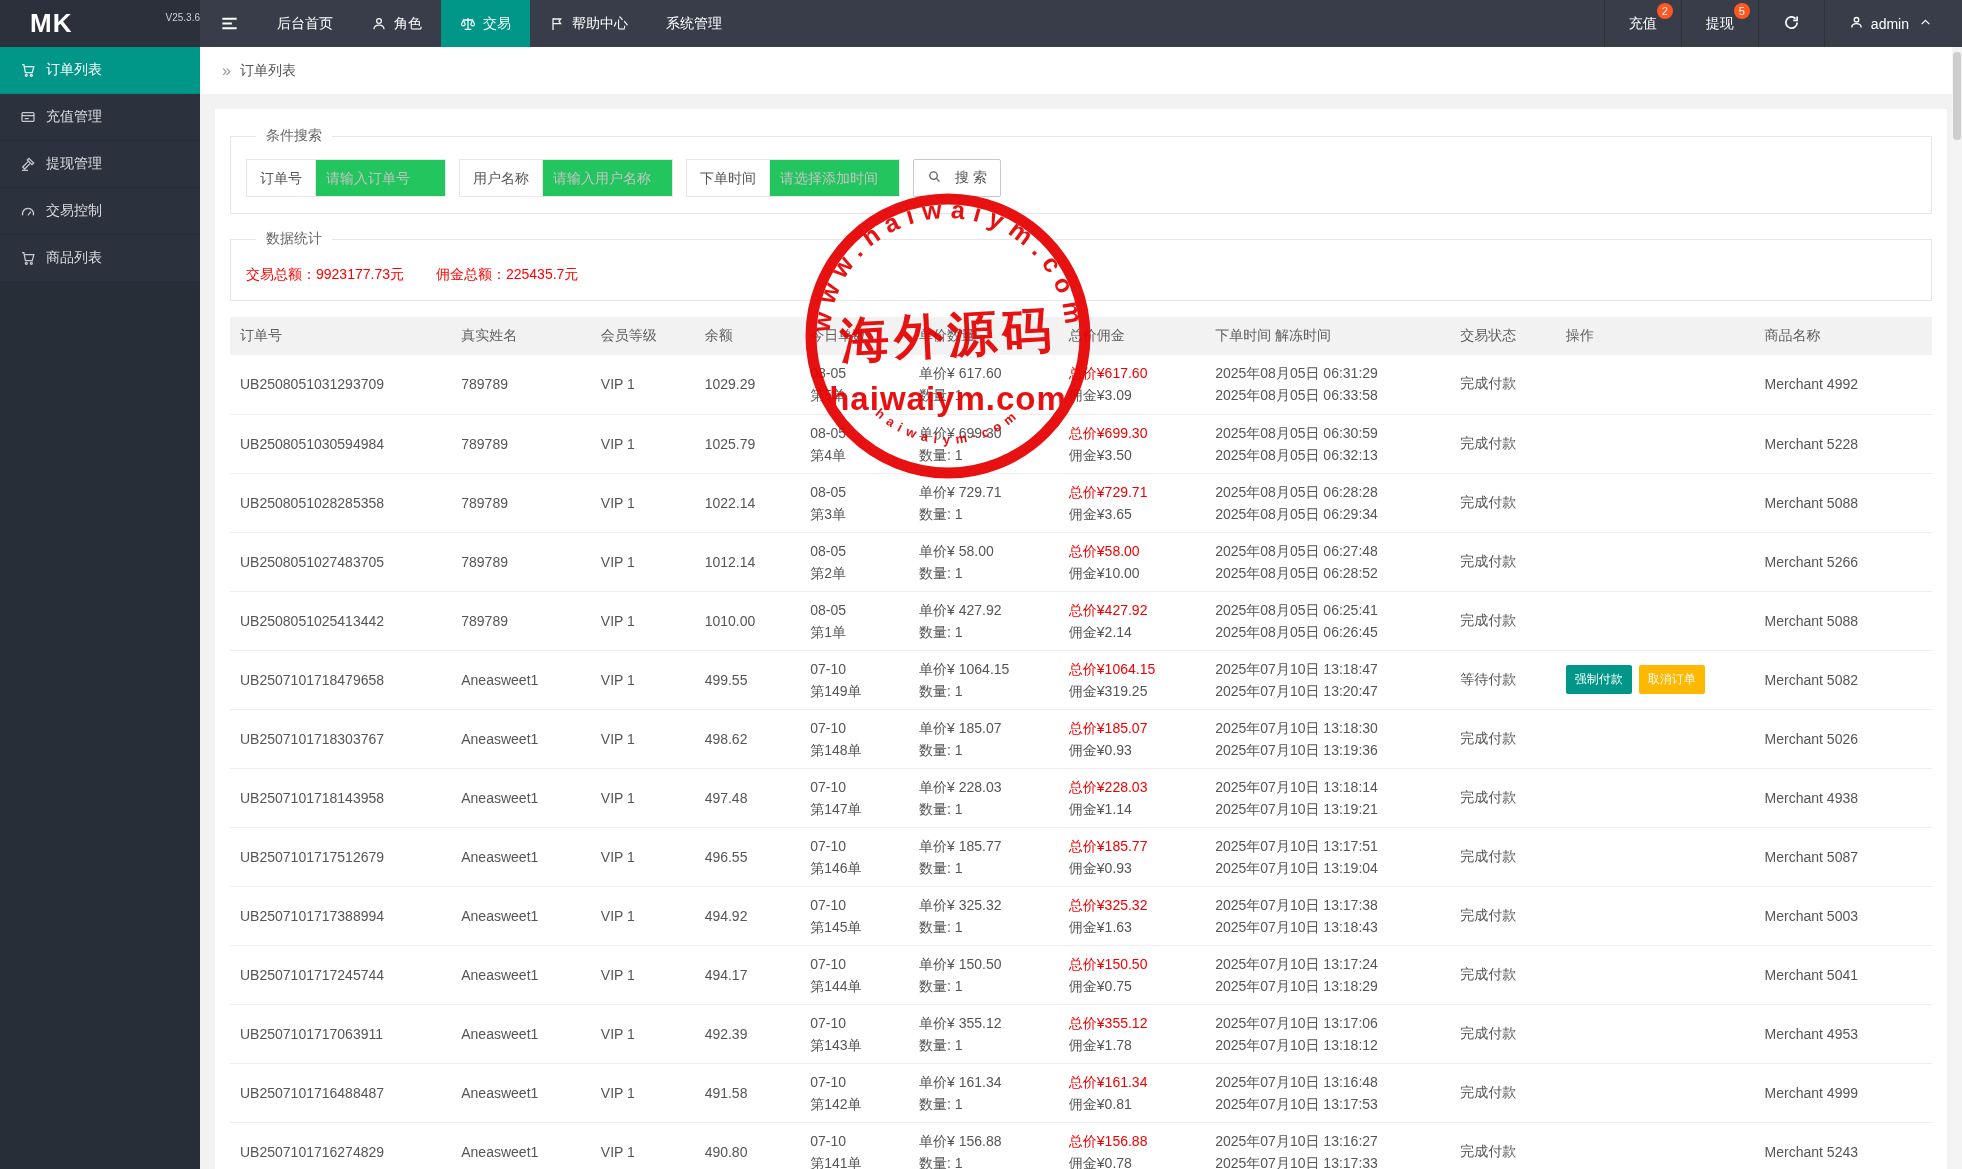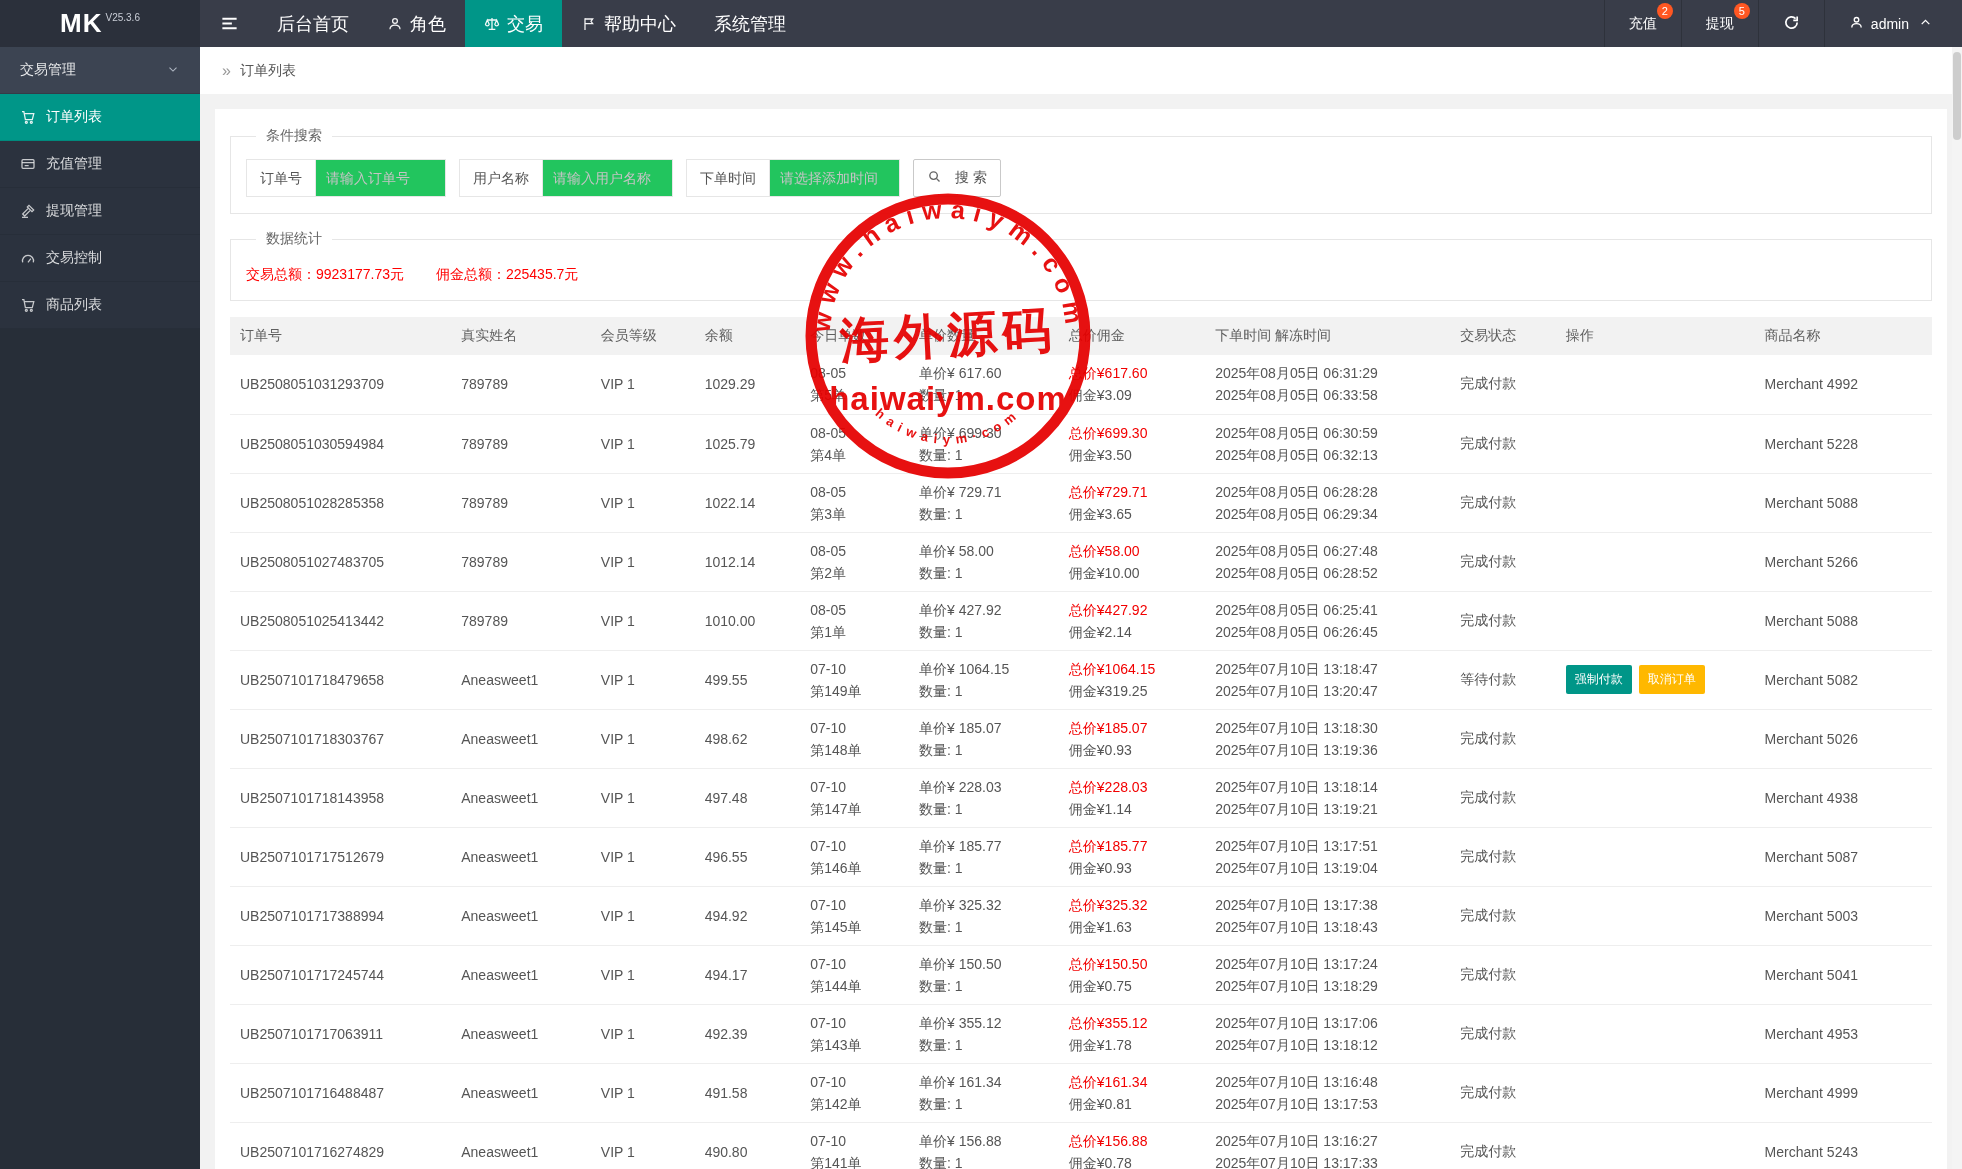--- a/index.html
+++ b/index.html
@@ -1,26 +1,26 @@
 <!DOCTYPE html>
 <html><head>
 <meta charset="utf-8">
 <style>
   * { box-sizing: border-box; margin: 0; padding: 0; }
   html,body { width:1962px; height:1169px; overflow:hidden; }
   body { font-family:"Liberation Sans","DejaVu Sans",sans-serif; background:#f2f2f2; color:#555; position:relative; }
 
   
   .header { position:absolute; top:0; left:0; width:1962px; height:47px; background:#393d49; display:flex; z-index:20; }
-  .logo { width:200px; height:47px; background:#2b303b; color:#fff; display:flex; align-items:center; justify-content:center; }
+  .logo { width:200px; height:47px; background:#2b303b; color:#fff; display:flex; align-items:center; justify-content:space-between;padding-left:30px; }
   .logo-name { font-size:26px; font-weight:bold; letter-spacing:1px; }
   .logo-ver { font-size:10px; color:#c9cdd6; margin:-12px 0 0 3px; }
   .nav { display:flex; align-items:stretch; }
   .nav-burger { width:58px; display:flex; align-items:center; justify-content:center; color:#fff; cursor:pointer; }
-  .nav-item { padding:16px 19px; display:flex; align-items:center; gap:7px; font-size:18px; color:#fff; cursor:pointer; white-space:nowrap; }
+  .nav-item { padding:16px 19px; display:flex; align-items:center; gap:7px; font-size:14px; color:#fff; cursor:pointer; white-space:nowrap; }
   .nav-item.active { background:#009688; }
   .nav-item svg { opacity:.95; }
   .header-right { margin-left:auto; display:flex; align-items:stretch; color:#fff; }
   .hr-item { padding:0 24px; display:flex; align-items:center; gap:7px; position:relative; font-size:14px; cursor:pointer; border-left:1px solid rgba(0,0,0,.18); white-space:nowrap; }
   .badge { position:absolute; top:3px; right:8px; background:#ff5722; color:#fff; font-size:11px; line-height:16px; height:16px; min-width:16px; text-align:center; border-radius:8px; padding:0 4px; }
 
   
   .sidebar { position:absolute; top:47px; left:0; width:200px; height:1122px; background:#272e38; z-index:15; }
   .side-group-title { height:47px; background:#3c4452; color:rgba(255,255,255,.88); font-size:14px; display:flex; align-items:center; padding:0 20px; cursor:pointer; border-bottom:1px solid rgba(0,0,0,.12); }
   .side-group-title .chev { margin-left:auto; color:#aeb6c2; }
@@ -137,26 +137,20 @@
       <span style="margin-left:3px">
         <svg width="13" height="13" viewBox="0 0 24 24" fill="none" stroke="#fff" stroke-width="2.4">
             <path d="M5 15l7-7 7 7"></path>
           </svg>
       </span>
     </div>
   </div>
 </div>
 
 <div class="sidebar" id="sidebar">
-    <div class="side-group-title">
-      <span>交易管理</span>
-      <span class="chev"><svg width="14" height="14" viewBox="0 0 24 24" fill="none" stroke="currentColor" stroke-width="1.9">
-          <path d="M6 9.5l6 6 6-6"></path>
-        </svg></span>
-    </div>
     <div class="side-item active">
       <svg width="16" height="16" viewBox="0 0 24 24" fill="none" stroke="currentColor" stroke-width="1.9">
         <circle cx="9.5" cy="20" r="1.5"></circle>
         <circle cx="17" cy="20" r="1.5"></circle>
         <path d="M3 4h2.8l2.3 12h10.3l2.3-9H6.6"></path>
       </svg>
       <span>订单列表</span>
     </div>
     <div class="side-item">
       <svg width="16" height="16" viewBox="0 0 24 24" fill="none" stroke="currentColor" stroke-width="1.9">

